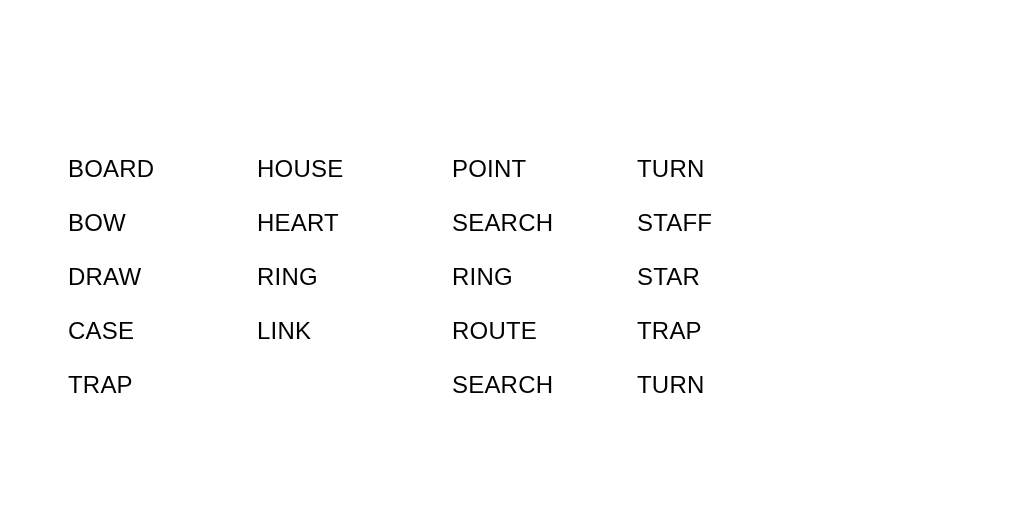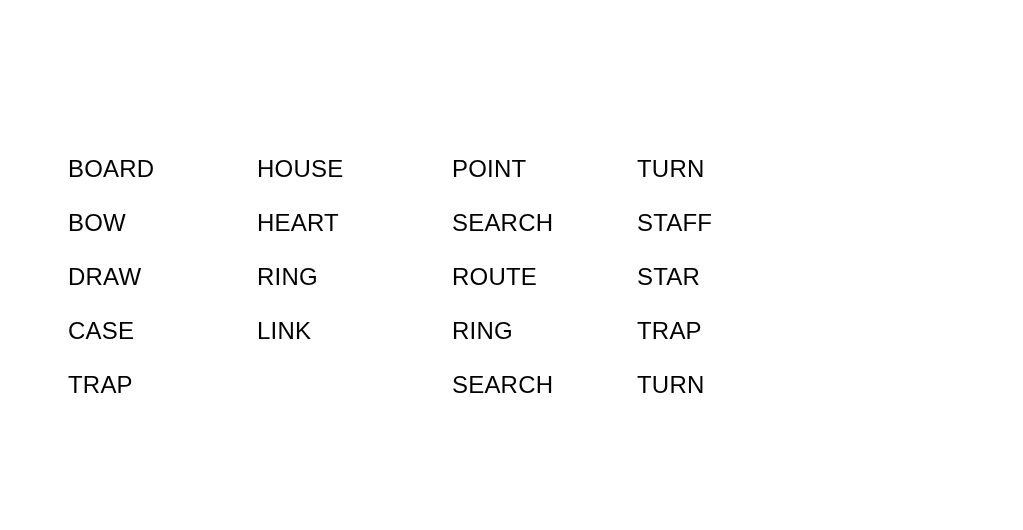--- a/index.html
+++ b/index.html
@@ -54,22 +54,22 @@
       </div>
       <div class="col">
         <div class="word">HOUSE</div>
         <div class="word">HEART</div>
         <div class="word">RING</div>
         <div class="word">LINK</div>
       </div>
       <div class="col">
         <div class="word">POINT</div>
         <div class="word">SEARCH</div>
+        <div class="word">RING</div>
         <div class="word">ROUTE</div>
-        <div class="word">RING</div>
         <div class="word">SEARCH</div>
       </div>
       <div class="col">
         <div class="word">TURN</div>
         <div class="word">STAFF</div>
         <div class="word">STAR</div>
         <div class="word">TRAP</div>
         <div class="word">TURN</div>
       </div>
     </div>

